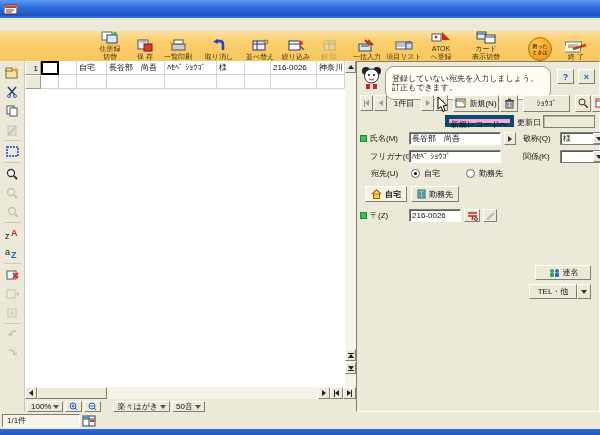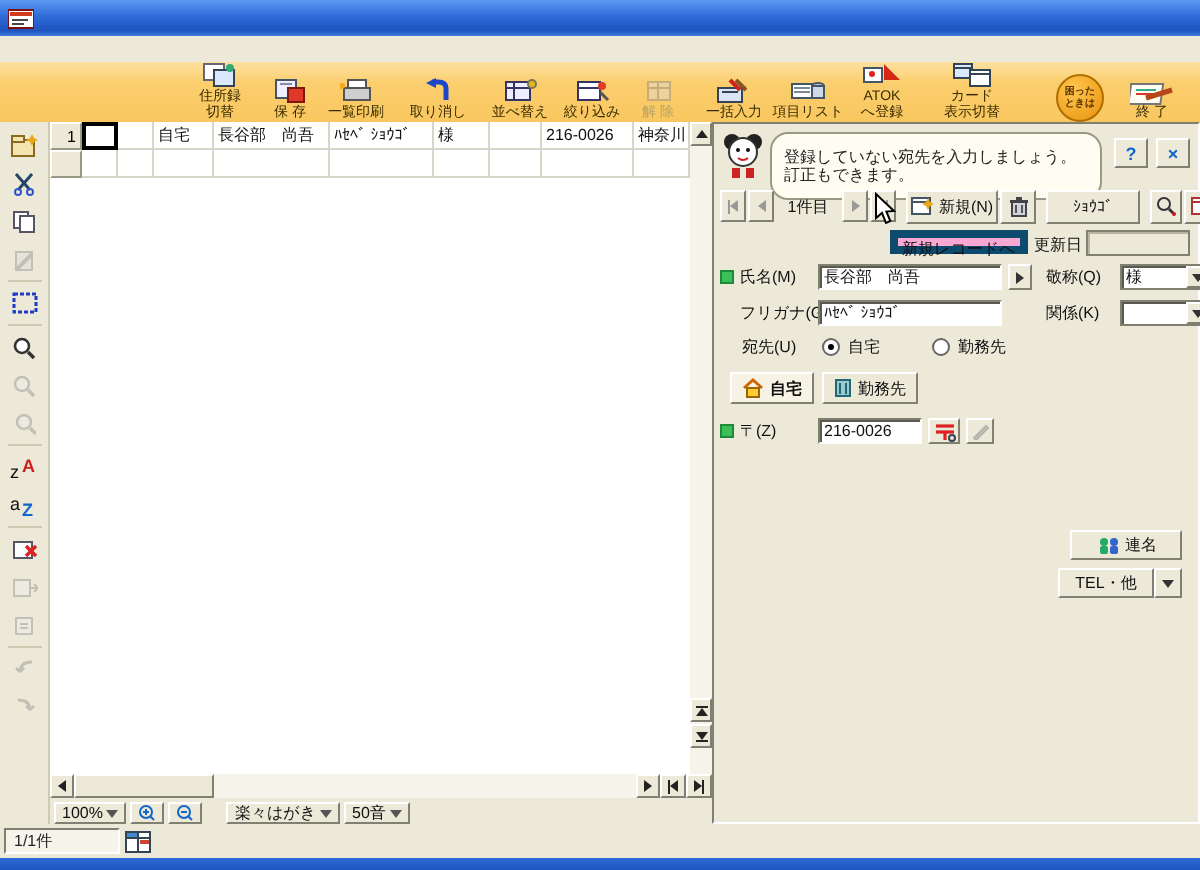--- a/index.html
+++ b/index.html
@@ -630,21 +630,21 @@
           <span class="td" style="border-top-color:#333"></span>
         </div>
     </div>
   </div>
 
   <svg id="cursor" width="12" height="18">
     <path d="M1 1 L1 13 L4 10.5 L6 15.5 L8.2 14.5 L6.2 9.8 L10 9.5 Z" fill="#fff" stroke="#000" stroke-width="1"></path>
   </svg>
 
   <div id="statusbar">
-    <div class="sunken" style="width:58px">1/1件</div>
+    <div class="sunken" style="width:78px">1/1件</div>
     <svg width="14" height="12">
         <rect x="1" y="1" width="12" height="10" fill="#fff" stroke="#345"></rect>
         <line x1="1" y1="4" x2="13" y2="4" stroke="#345"></line>
         <line x1="7" y1="1" x2="7" y2="11" stroke="#345"></line>
         <rect x="1.5" y="1.5" width="5" height="2" fill="#48c"></rect>
         <rect x="8" y="5" width="4.5" height="2" fill="#c43"></rect>
       </svg>
   </div>
   <div id="bottomedge"></div>
 </div>

